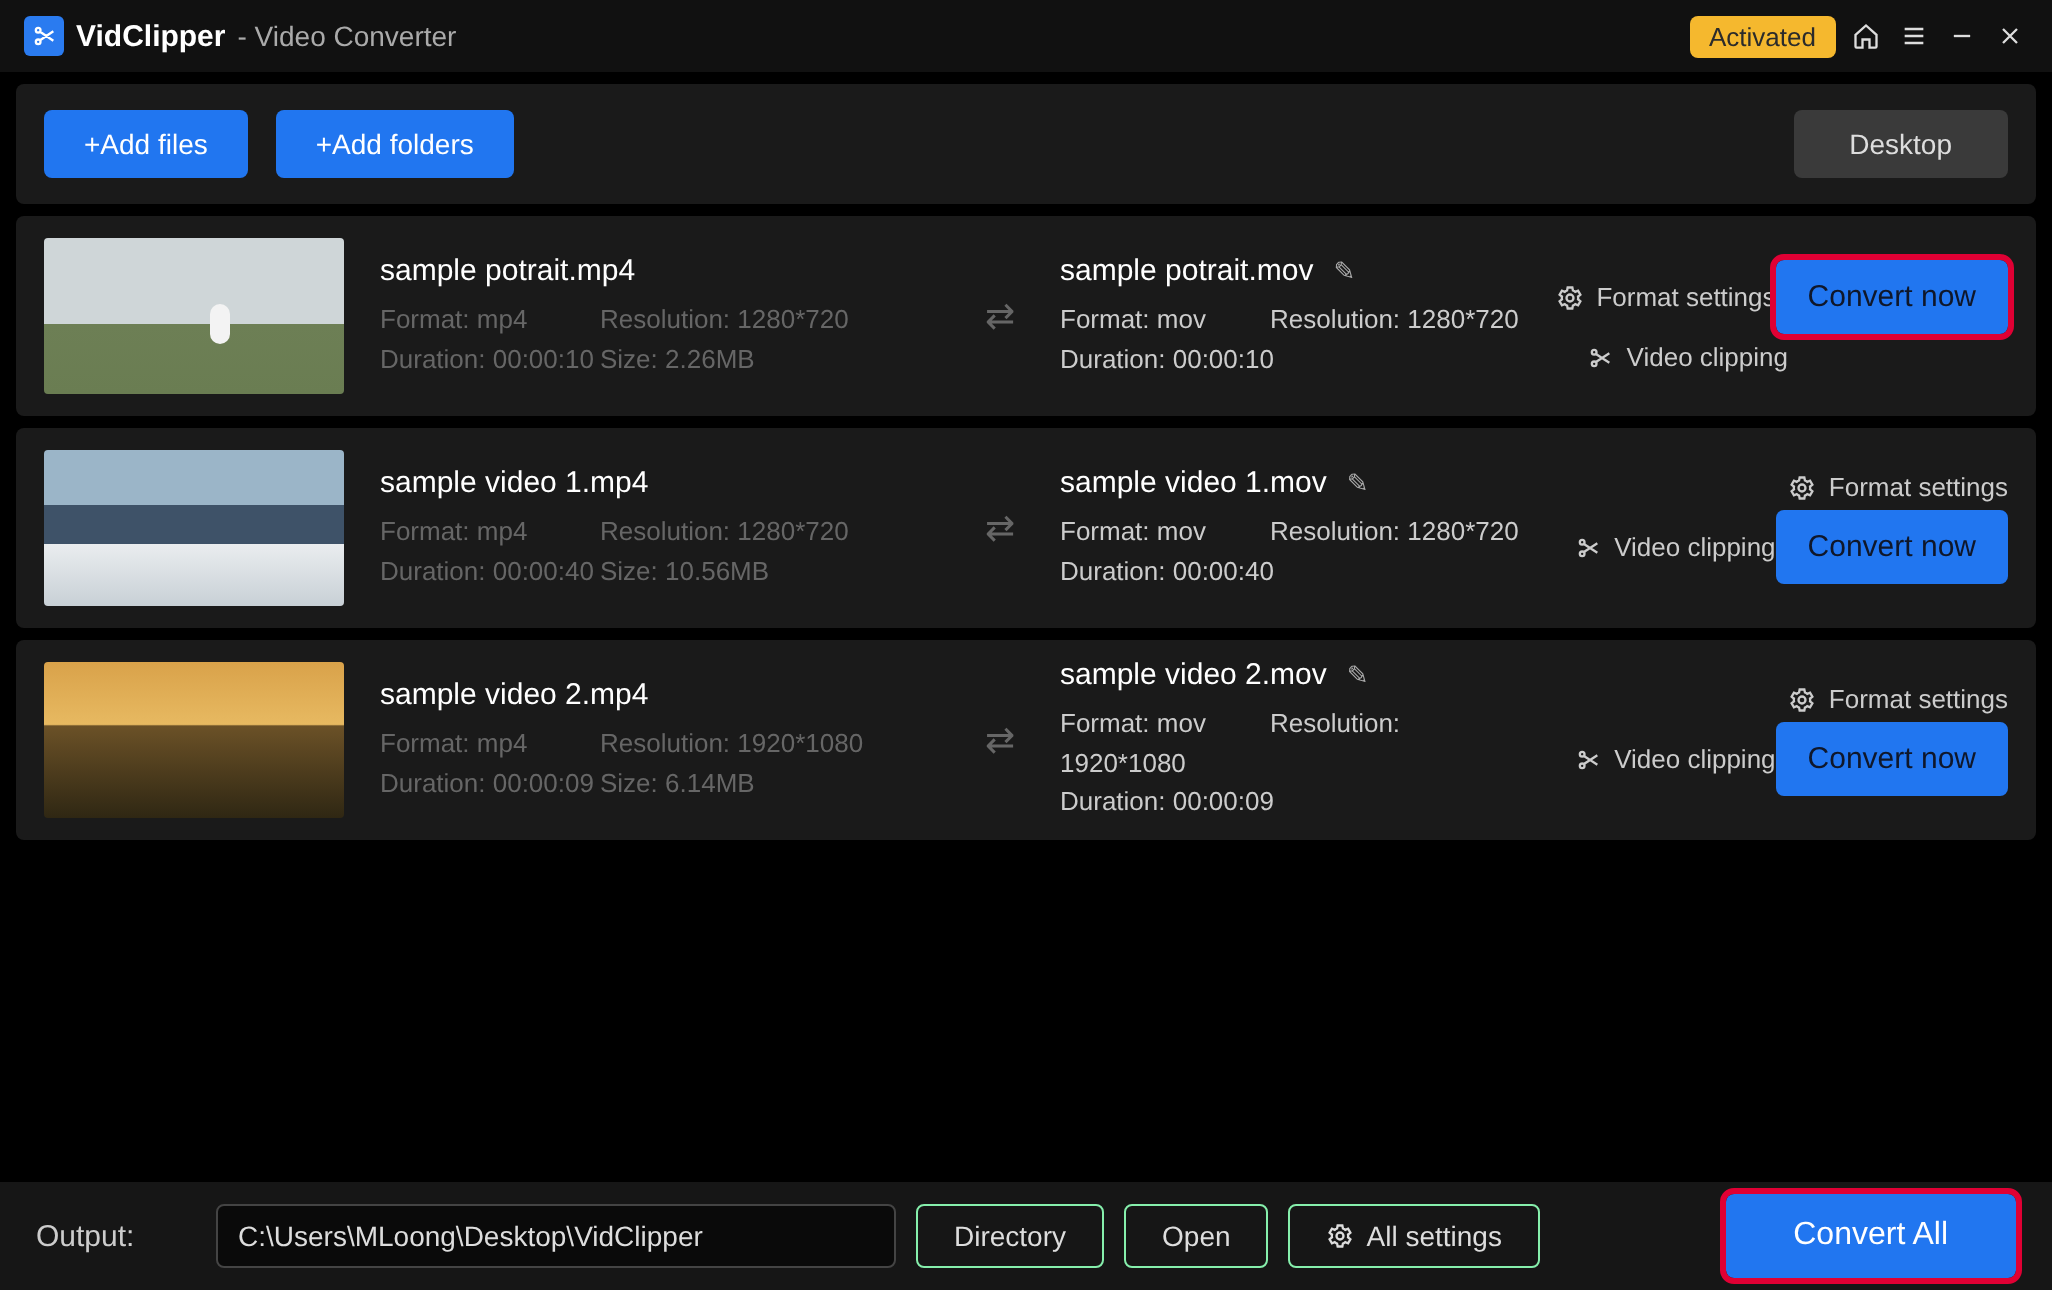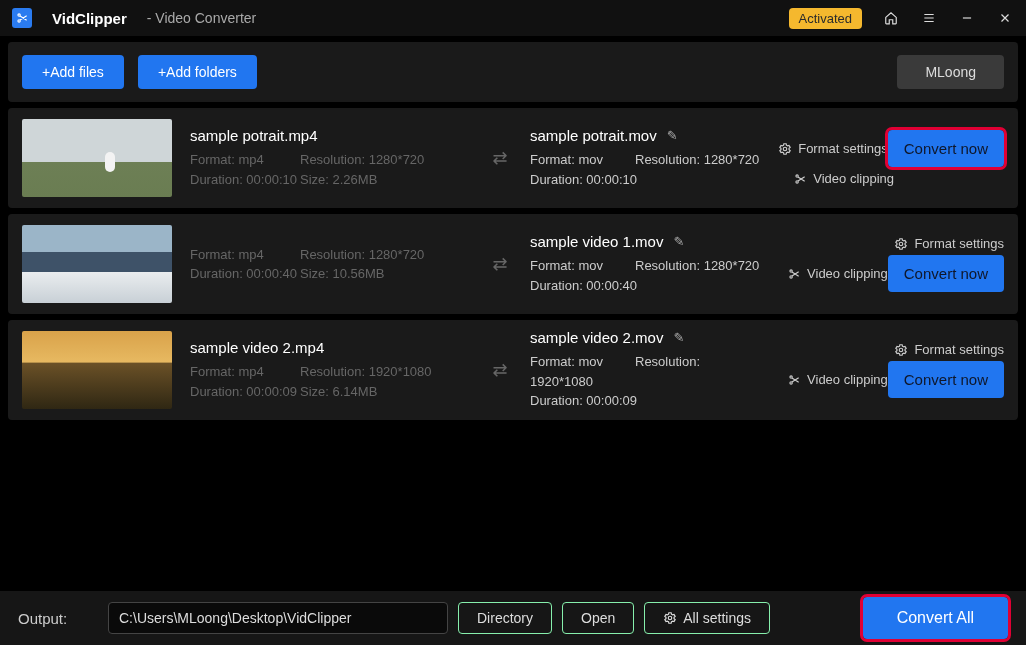--- a/index.html
+++ b/index.html
@@ -5,21 +5,21 @@
 * { margin: 0; padding: 0; box-sizing: border-box; }
 body {
   width: 1026px; height: 645px;
   background: #000; color: #fff;
   font-family: "Segoe UI", Arial, sans-serif;
   font-size: 14px;
   overflow: hidden;
 }
 .titlebar {
   height: 36px; display: flex; align-items: center;
-  padding: 0 12px; gap: 20px;
+  padding: 0 12px; gap: 6px;
   background: #111;
 }
 .logo {
   width: 20px; height: 20px; background: #2a7bf0; border-radius: 3px;
   display: flex; align-items: center; justify-content: center;
   color: #fff; font-size: 12px; font-weight: bold;
 }
 .app-name { font-weight: 600; font-size: 15px; }
 .app-sub { color: #aaa; font-size: 14px; }
 .title-spacer { flex: 1; }
@@ -134,21 +134,21 @@
     <svg class="ico" viewBox="0 0 24 24" fill="none" stroke="currentColor" stroke-width="2">
         <path d="M6 6l12 12M6 18L18 6"></path>
       </svg>
   </div>
 </div>
 
 <div class="toolbar">
   <button class="btn-primary">+Add files</button>
   <button class="btn-primary">+Add folders</button>
   <div class="toolbar-spacer"></div>
-  <button class="btn-dark">MLoong</button>
+  <button class="btn-dark">Desktop</button>
 </div>
 
 <div class="list" id="list">
     <div class="row">
     <div class="thumb thumb1"></div>
     <div class="col-src">
       <div class="fname">sample potrait.mp4</div>
       <div class="meta">
         <span class="m1">Format: mp4</span><span>Resolution: 1280*720</span><br>
         <span class="m1">Duration: 00:00:10</span><span>Size: 2.26MB</span>
@@ -184,20 +184,21 @@
               <path d="M8.5 8.5L20 16M8.5 15.5L20 8"></path>
             </svg>
           <span>Video clipping</span>
         </div>
       </div>
       </div>
     </div>
     <div class="row">
     <div class="thumb thumb2"></div>
     <div class="col-src">
+      <div class="fname">sample video 1.mp4</div>
       <div class="meta">
         <span class="m1">Format: mp4</span><span>Resolution: 1280*720</span><br>
         <span class="m1">Duration: 00:00:40</span><span>Size: 10.56MB</span>
       </div>
     </div>
     <div class="swap">⇄</div>
     <div class="col-dst">
       <div class="dst-title">
         <span>sample video 1.mov</span>
         <span class="pencil">✎</span>

